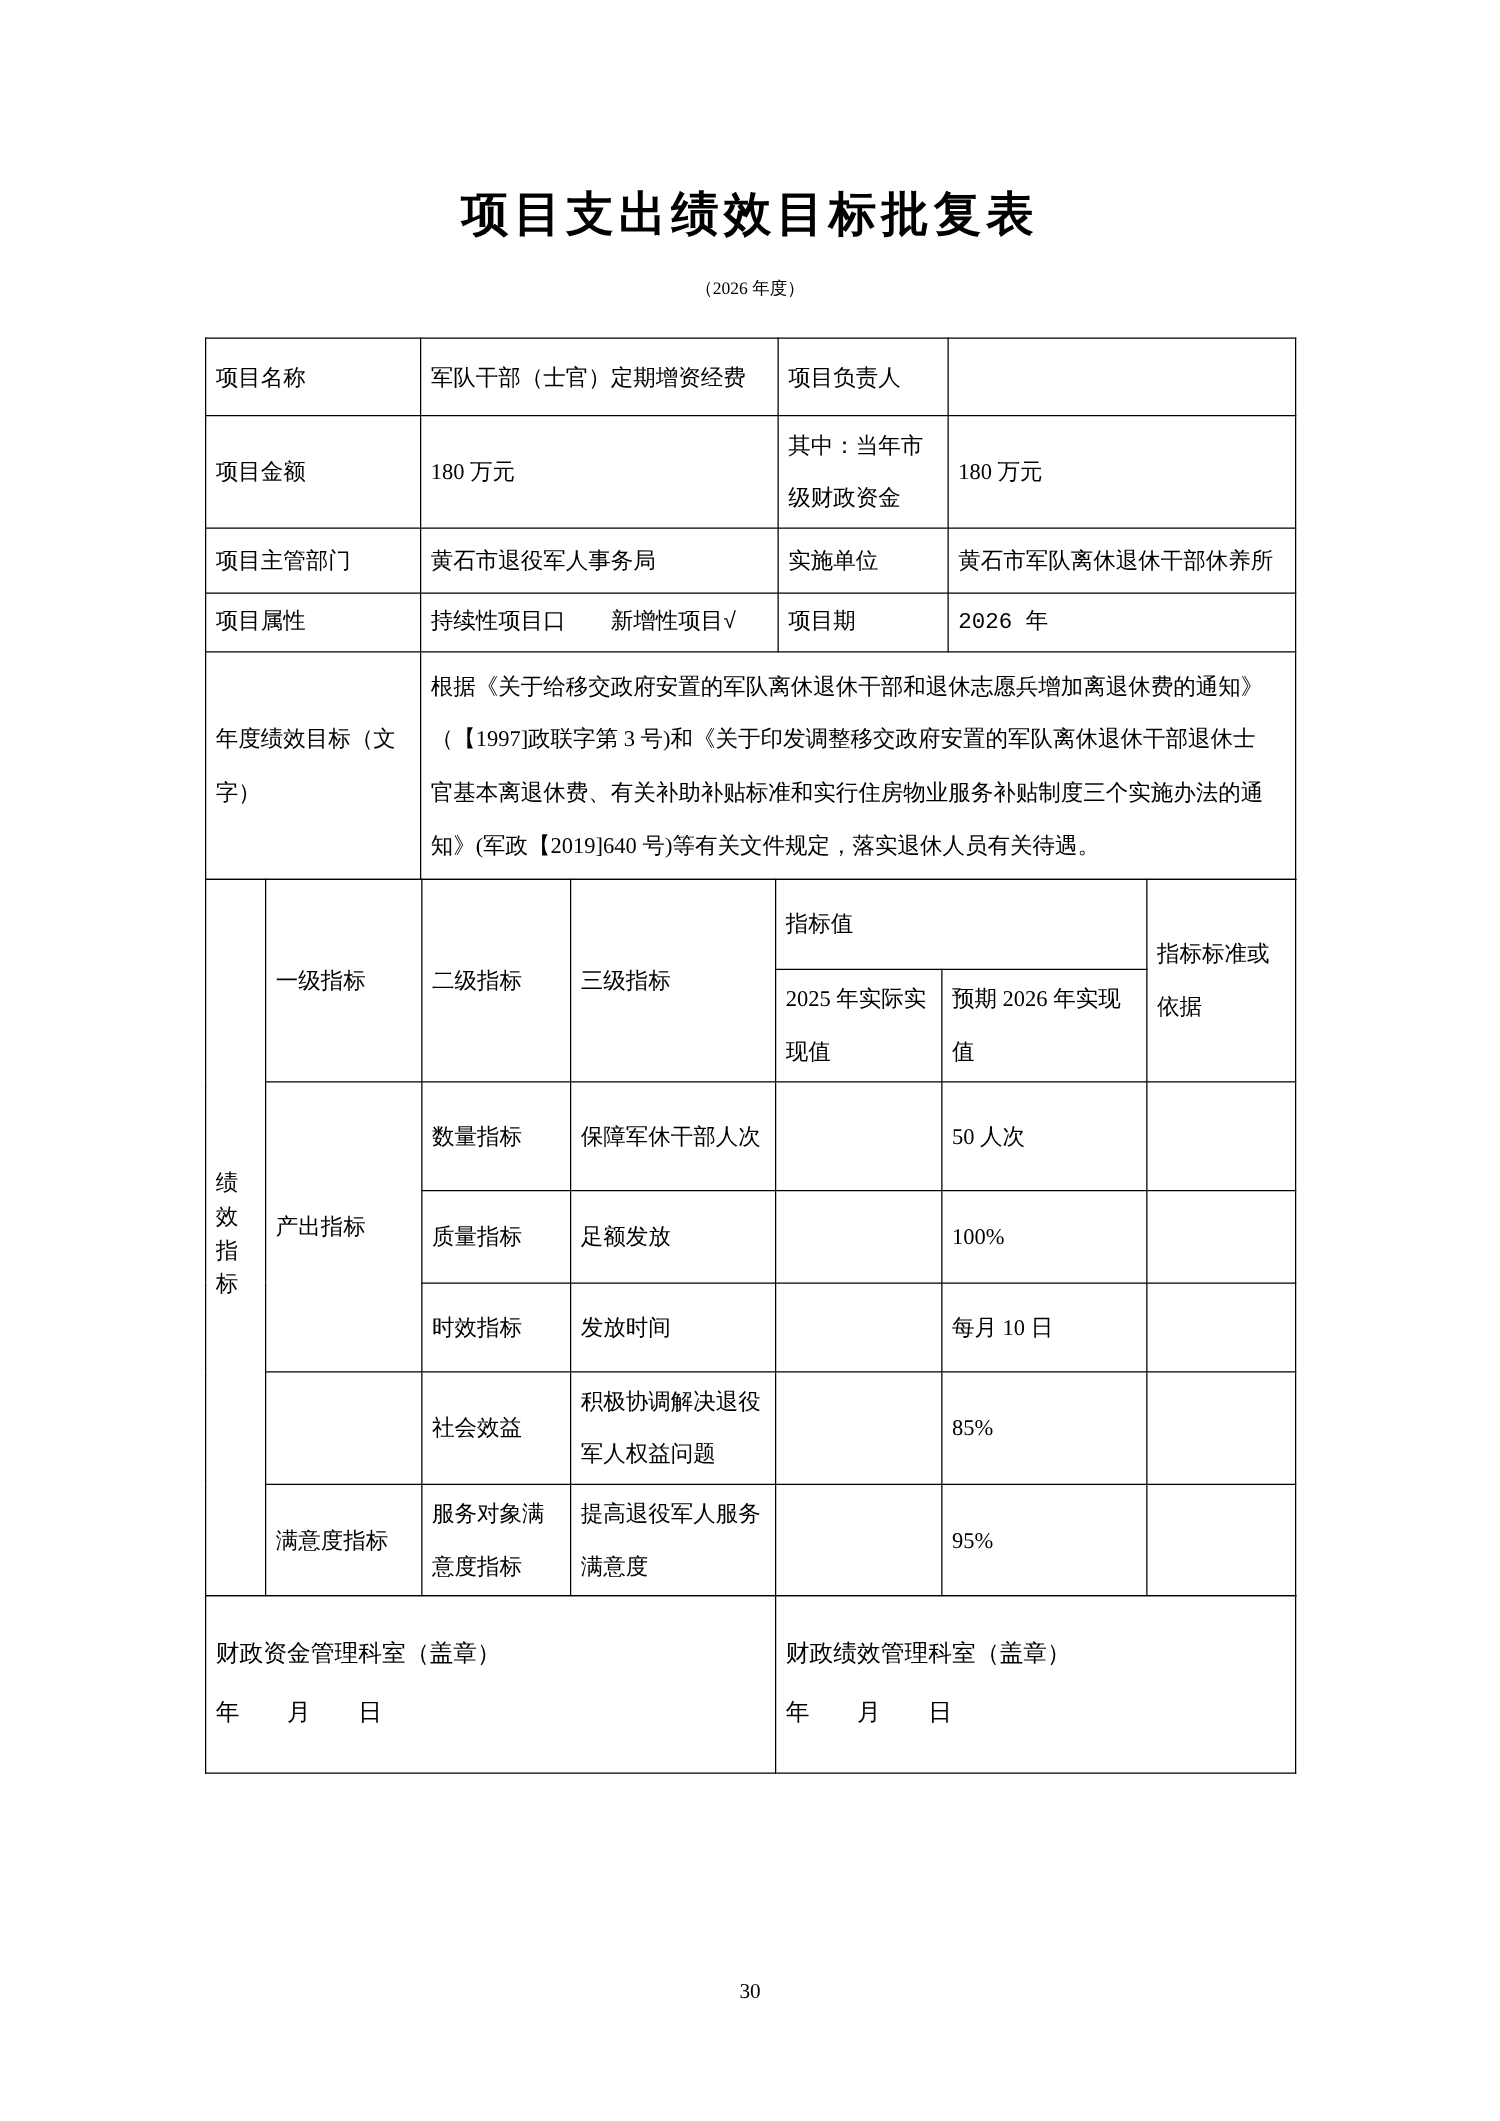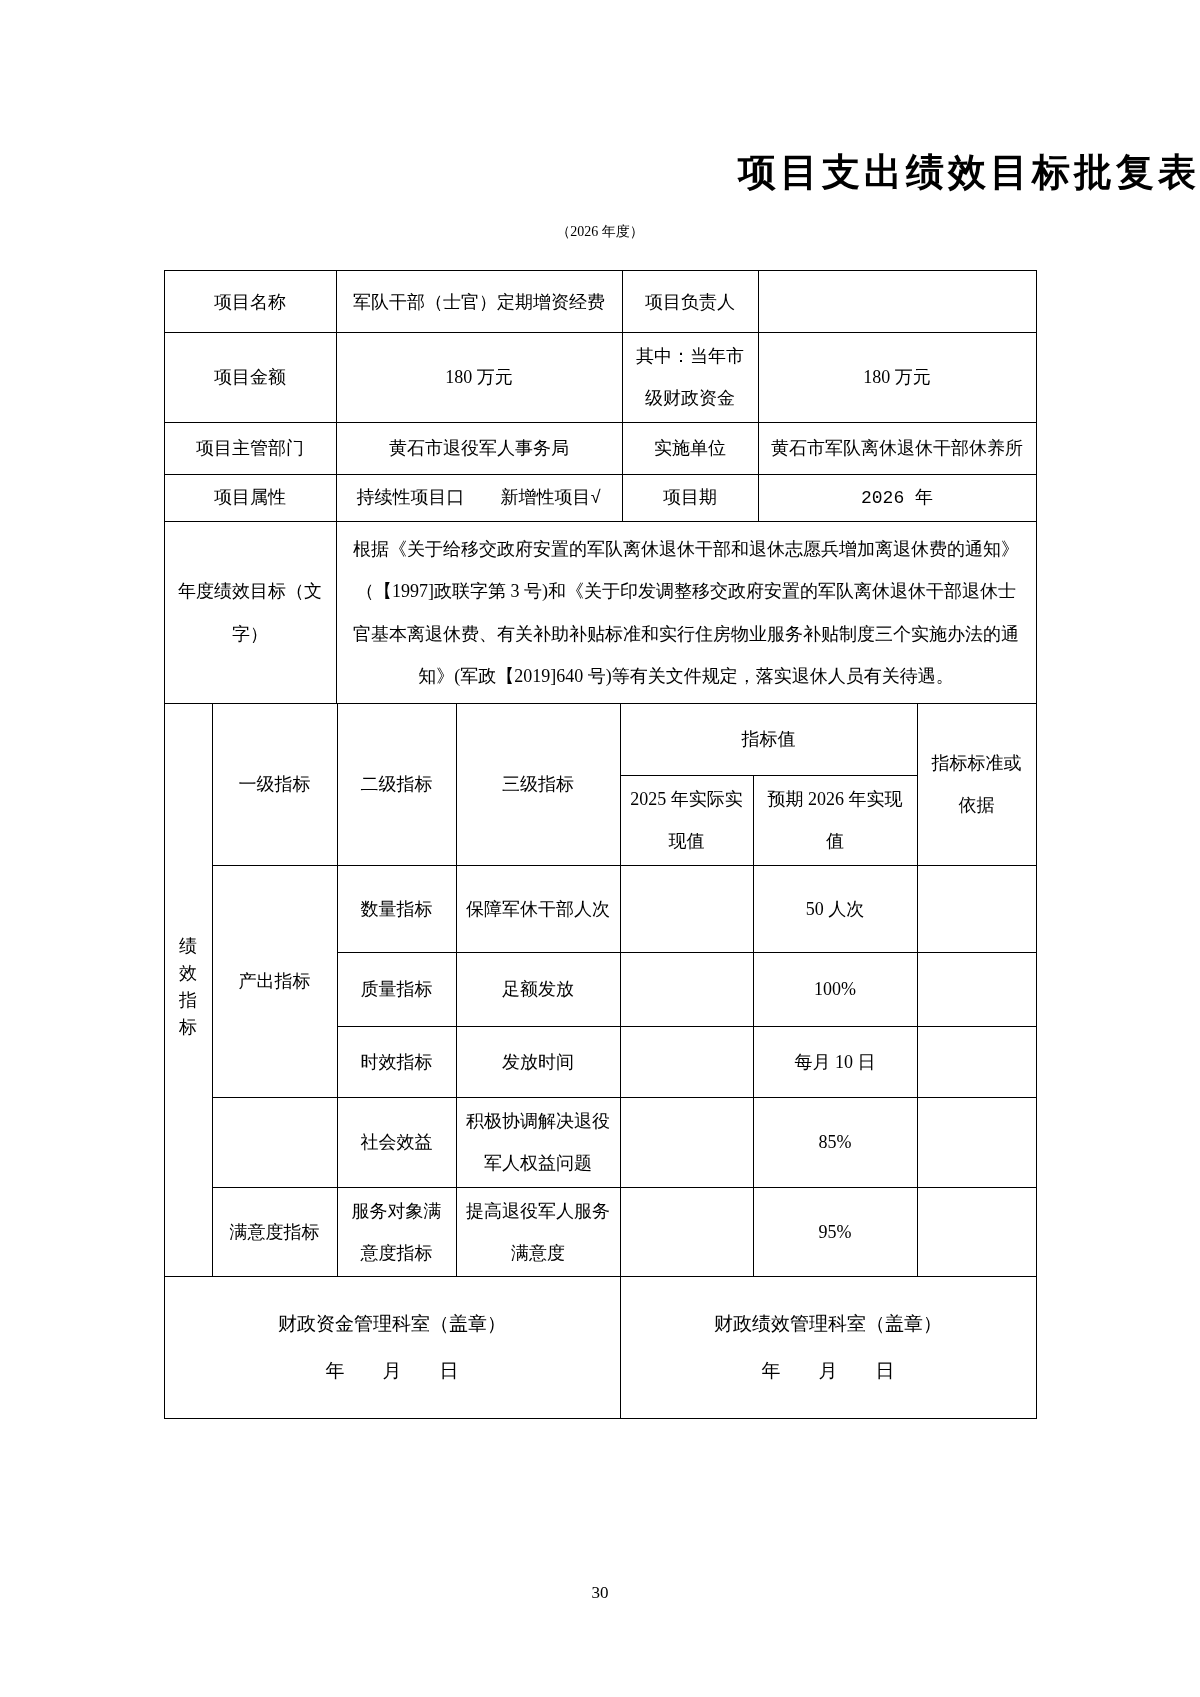--- a/index.html
+++ b/index.html
@@ -19,42 +19,41 @@
   }
   .title-block {
     padding-top: 152px;
     text-align: center;
   }
   .doc-title {
     font-size: 38px;
     font-weight: bold;
     letter-spacing: 4px;
     line-height: 1.1;
-    text-align: right;
   }
   .doc-subtitle {
     margin-top: 30px;
     font-size: 14px;
     line-height: 1.1;
   }
   .tbl {
     width: 872px;
     margin: 0 auto;
     border-collapse: collapse;
     table-layout: fixed;
   }
   .tbl.first {
     margin-top: 31px;
   }
   .tbl.stacked {
     margin-top: -1px;
   }
   .tbl td {
     border: 1px solid #000000;
-    text-align: center;
+    text-align: left;
     vertical-align: middle;
     font-size: 18px;
     line-height: 2.35;
     padding: 2px 8px;
     word-break: break-all;
     overflow: hidden;
   }
   
   .tbl.info tr.r1 { height: 62px; }
   .tbl.info tr.r2 { height: 89px; }

